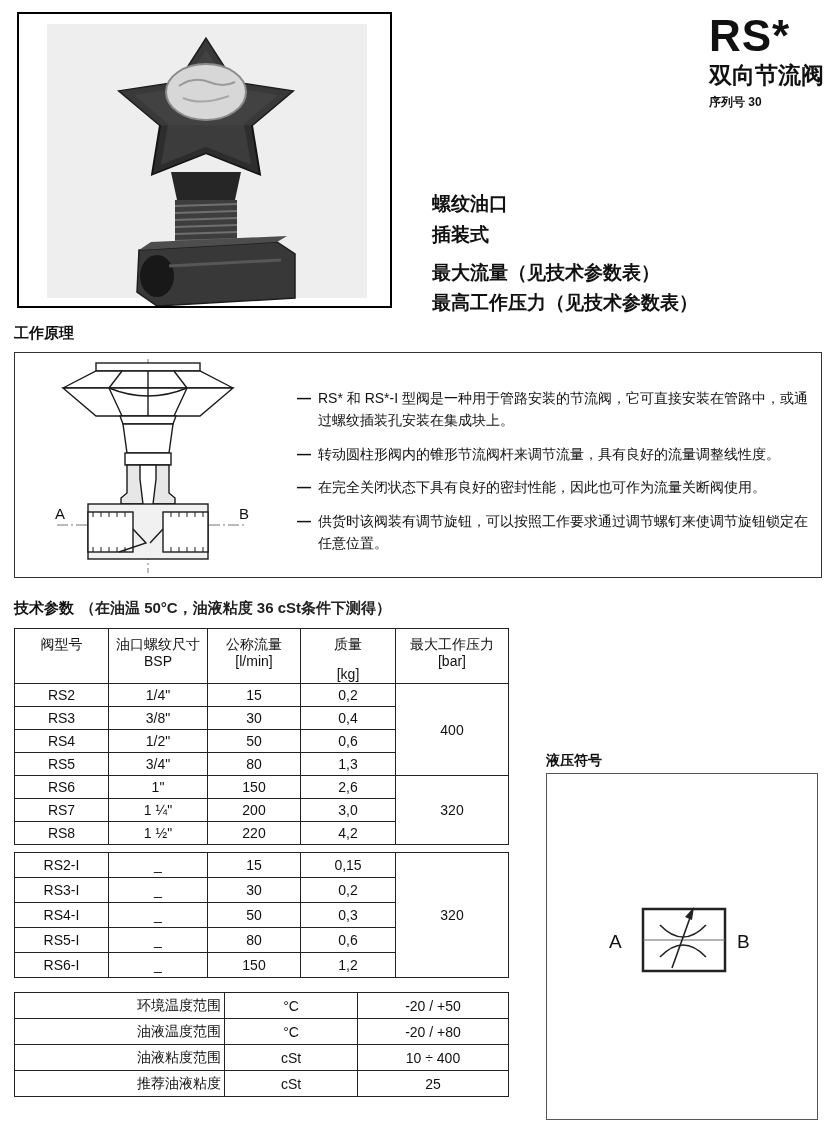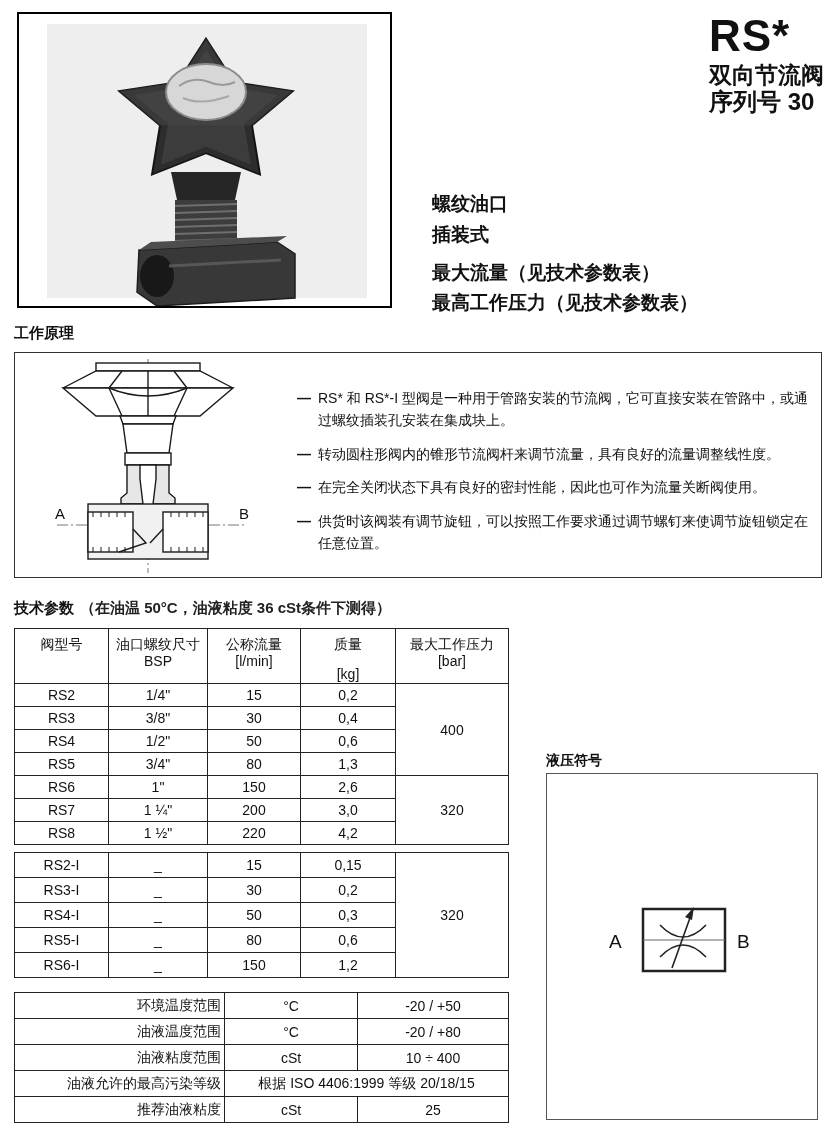--- a/index.html
+++ b/index.html
@@ -11,21 +11,21 @@
   }
   
   .photo-frame {
     position:absolute; left:17px; top:12px; width:375px; height:296px;
     border:2px solid #000; background:#fff;
   }
   
   .title-block { position:absolute; right:6px; top:12px; text-align:left; }
   .title-model { font-size:44px; font-weight:700; letter-spacing:1px; line-height:48px; }
   .title-name  { font-size:23px; font-weight:700; line-height:30px; }
-  .title-series{ font-size:24px; font-weight:700; line-height:24px; }
+  .title-series{ font-size:12px; font-weight:700; line-height:24px; }
   
   .feature-block { position:absolute; left:432px; top:188px; }
   .feature-line { font-size:19px; font-weight:700; line-height:31px; }
   .specref-block { position:absolute; left:432px; top:258px; }
   .specref-line { font-size:19px; font-weight:700; line-height:30px; }
   
   .sec-heading { position:absolute; font-size:15px; font-weight:700; }
   .h-principle { left:14px; top:324px; }
   .h-tech      { left:14px; top:599px; }
   .h-tech .note{ font-size:15px; font-weight:700; color:#222; margin-left:6px; }
@@ -334,24 +334,20 @@
       <td class="lbl">油液温度范围</td>
       <td>°C</td>
       <td>-20 / +80</td>
     </tr>
     <tr>
       <td class="lbl">油液粘度范围</td>
       <td>cSt</td>
       <td>10 ÷ 400</td>
     </tr>
     <tr>
-      <td class="lbl">油液允许的最高污染等级</td>
-      <td colspan="2">根据 ISO 4406:1999 等级 20/18/15</td>
-    </tr>
-    <tr>
       <td class="lbl">推荐油液粘度</td>
       <td>cSt</td>
       <td>25</td>
     </tr>
   </tbody>
     </table>
 
   <div class="sec-heading h-symbol">液压符号</div>
   <div class="symbol-box">
     <svg class="symbol-svg" width="269" height="344" viewBox="0 0 269 344">

